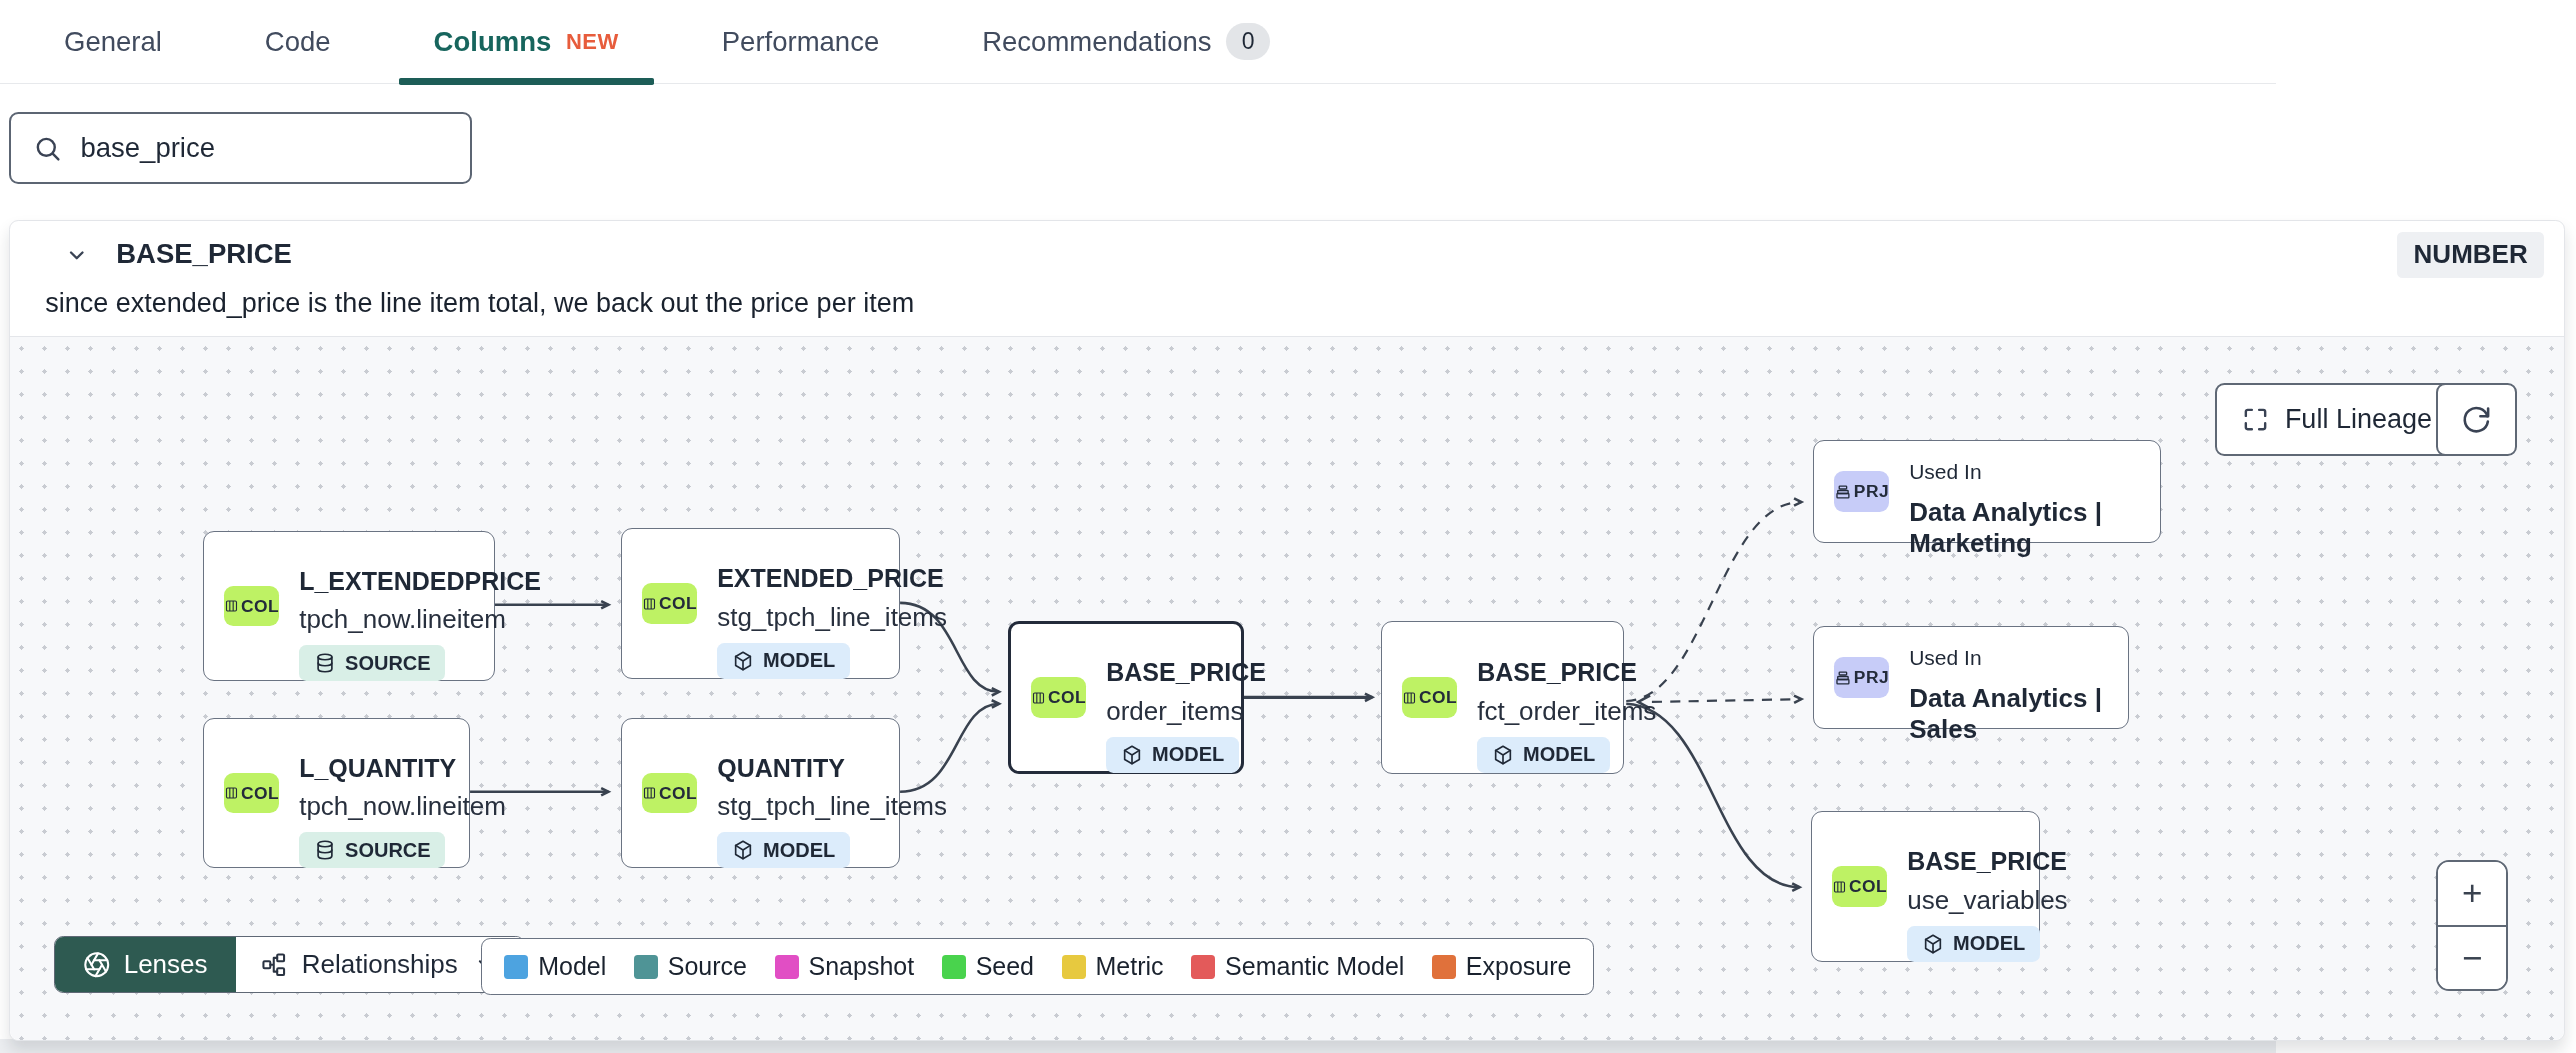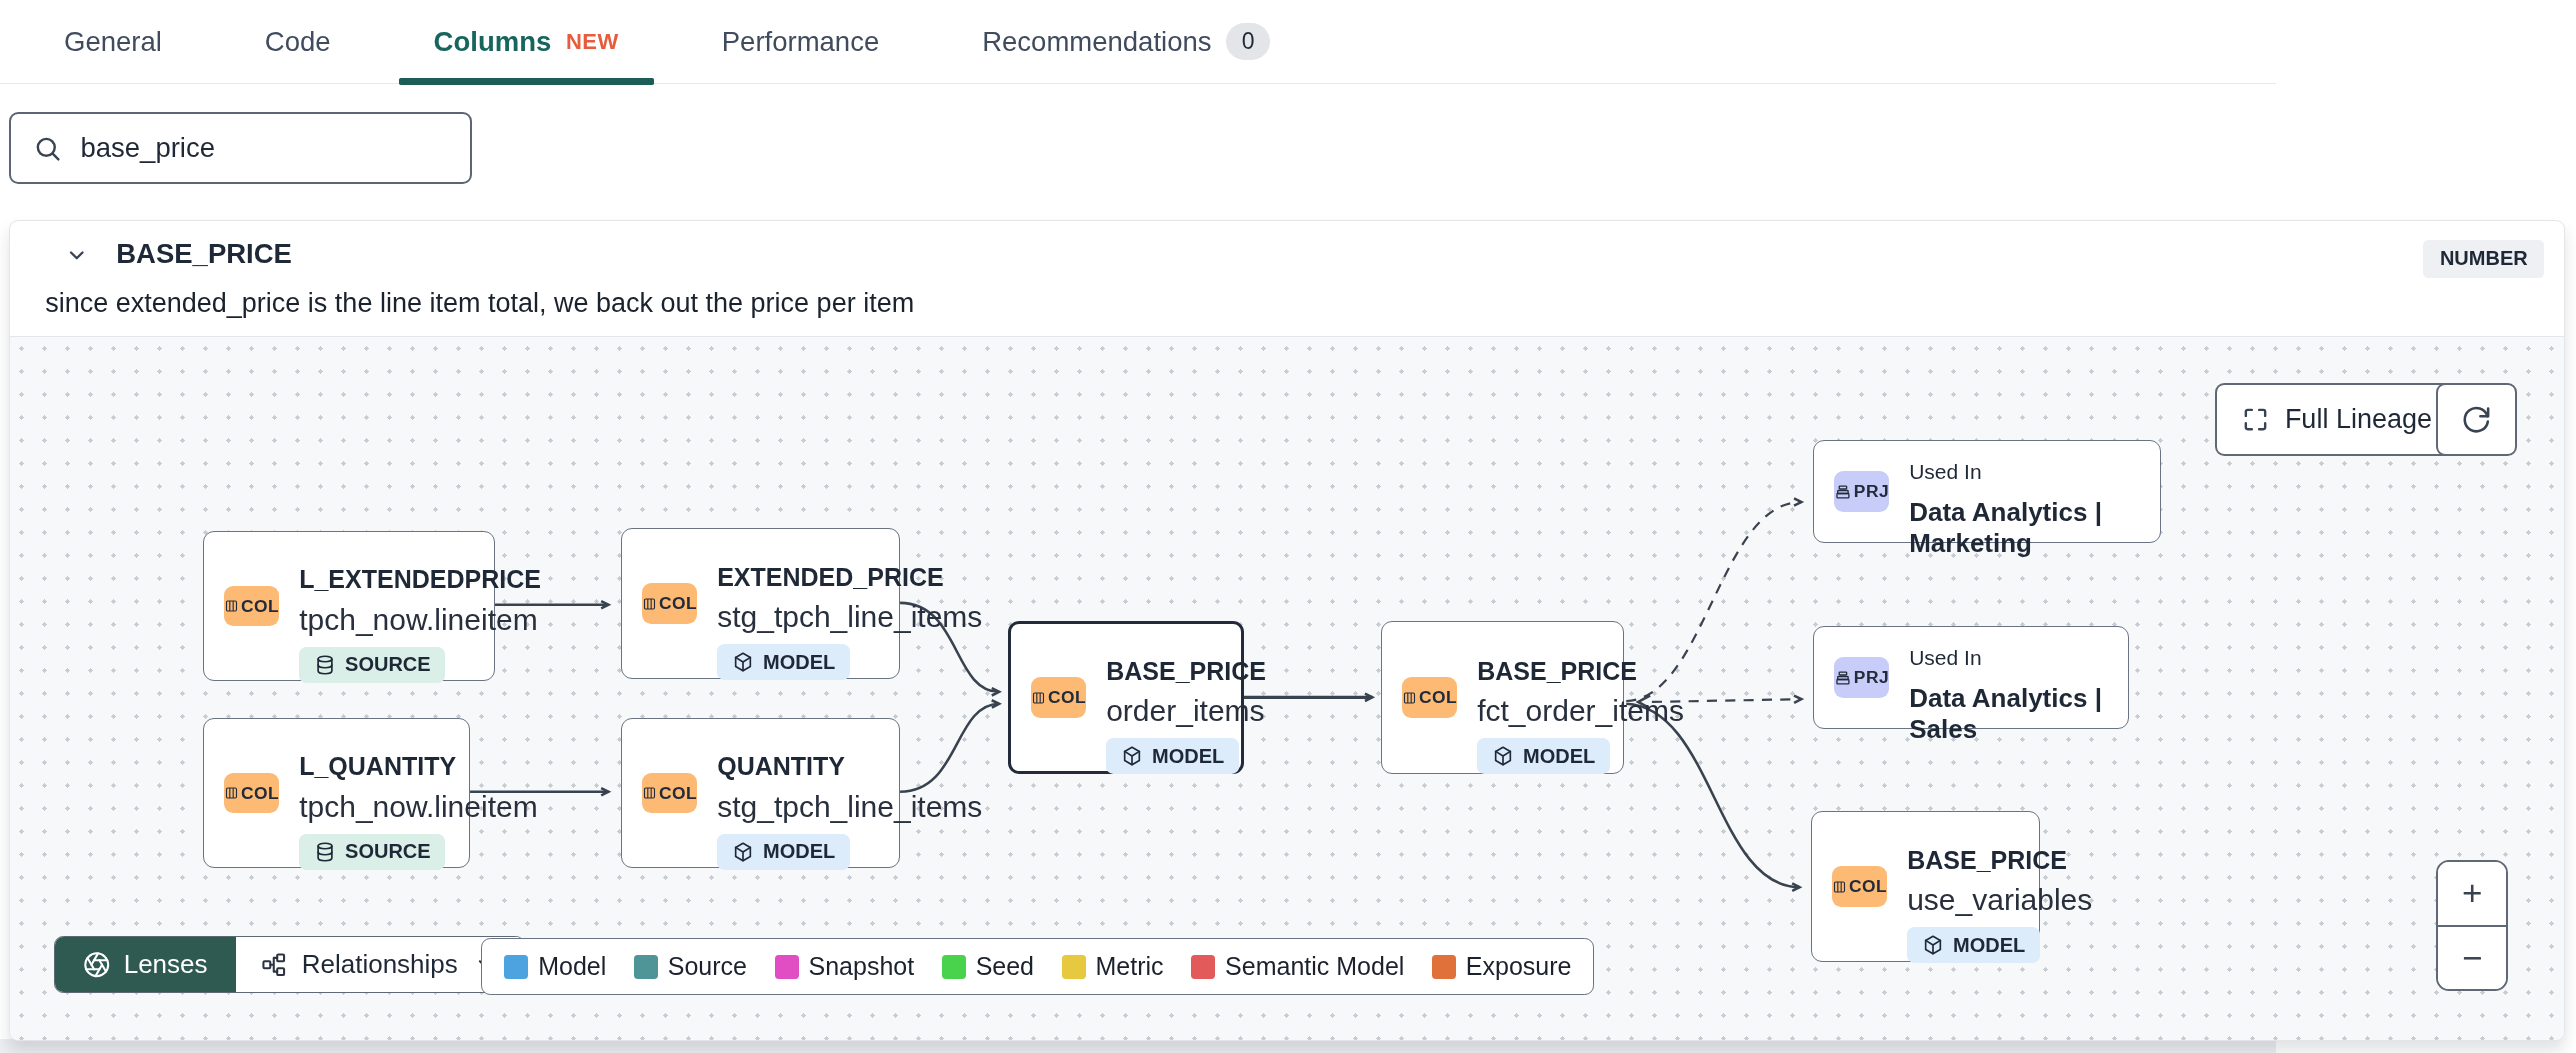--- a/index.html
+++ b/index.html
@@ -30,49 +30,49 @@
   .icon svg { stroke:#3a4354; fill:none; stroke-width:2; stroke-linecap:round; stroke-linejoin:round; }
 
   
   .bottom-strip { position:absolute; left:0; right:0; top:1039px; height:13.8px; background:#eceef1; }
   .panel { position:absolute; top:220px; left:9.2px; width:2556px; height:821px;
     background:#fff; border:0.9px solid #e3e5e9; border-radius:9.2px;
     box-shadow:0 9.2px 14.7px rgba(25,30,40,.13); }
   .panel-header { position:relative; height:67px; }
   .hdr-chevron { position:absolute; left:53px; top:20px; cursor:pointer; }
   .hdr-title { position:absolute; left:106px; top:16.5px; font-size:27.5px; font-weight:bold; }
-  .hdr-type { position:absolute; right:20px; top:19px; background:#eef0f3;
-    border-radius:5.5px; padding:7.3px 16.5px; font-size:20px; font-weight:600; color:#1f2836; }
+  .hdr-type { position:absolute; right:20px; top:11px; background:#eef0f3;
+    border-radius:5.5px; padding:7.3px 16.5px; font-size:26px; font-weight:600; color:#1f2836; }
   .hdr-desc { position:absolute; left:35px; top:67px; font-size:27px; color:#1a222e; }
 
   
   .canvas { position:absolute; left:0; right:0; top:115px; bottom:0;
     border-top:0.9px solid #e4e6ea; border-radius:0 0 9.2px 9.2px; overflow:hidden;
     background-color:#f7f8fa;
     background-image:radial-gradient(#c9ccd2 2px, transparent 2.1px);
     background-size:23px 23px; }
   .edges { position:absolute; left:0; top:0; z-index:1; pointer-events:none; }
   .edges path { fill:none; stroke:#39424f; stroke-width:2.8px; }
   .edges path.dashed { stroke-dasharray:11 9; stroke-width:2.4px; }
   .edges path.bold { stroke-width:3.6px; }
 
   
   .node { position:absolute; z-index:2; background:#fff; border:1.8px solid #6a7382;
     border-radius:11px; display:flex; align-items:center; gap:20px;
     padding-left:20px; cursor:pointer; }
   .node.selected { border:3.7px solid #232b3a; }
   .chip { width:55px; min-width:55px; padding:7.3px 0; border-radius:9.2px;
     display:flex; flex-direction:row; align-items:center; gap:1.8px; }
-  .chip.col { background:#fdba74;text-align:right; }
+  .chip.col { background:#bef264;text-align:right; }
   .chip.prj { background:#c7ccf8; }
   .chip svg { width:26px; height:26px; stroke:#232b3a; fill:none; stroke-width:1.8; }
   .chip-label { font-size:17.4px; font-weight:bold; color:#232b3a; letter-spacing:0.5px; }
   .node-text { display:flex; flex-direction:column; gap:8.3px;margin-top:36px; }
   .node-title { font-size:25px; font-weight:600; color:#1f2836; }
-  .node-sub { font-size:30px; color:#28303e; }
+  .node-sub { font-size:26px; color:#28303e; }
   .badge { display:inline-flex; align-items:center; gap:9.2px; padding:6.4px 14.7px;
     border-radius:7.3px; font-size:20px; font-weight:bold; width:max-content; margin-top:1.8px; }
   .badge svg { width:22px; height:22px; stroke:#1f2836; fill:none; stroke-width:1.8;
     stroke-linecap:round; stroke-linejoin:round; }
   .badge .i-db, .badge .i-cube { display:none; }
   .badge.source { background:#d9efe7; } .badge.source .i-db { display:block; }
   .badge.model  { background:#dcecfb; } .badge.model  .i-cube { display:block; }
   .prj-pre { font-size:21px; color:#1f2836; }
   .prj-name { font-size:26px; font-weight:600; color:#1f2836; margin-top:5.5px; }
 

